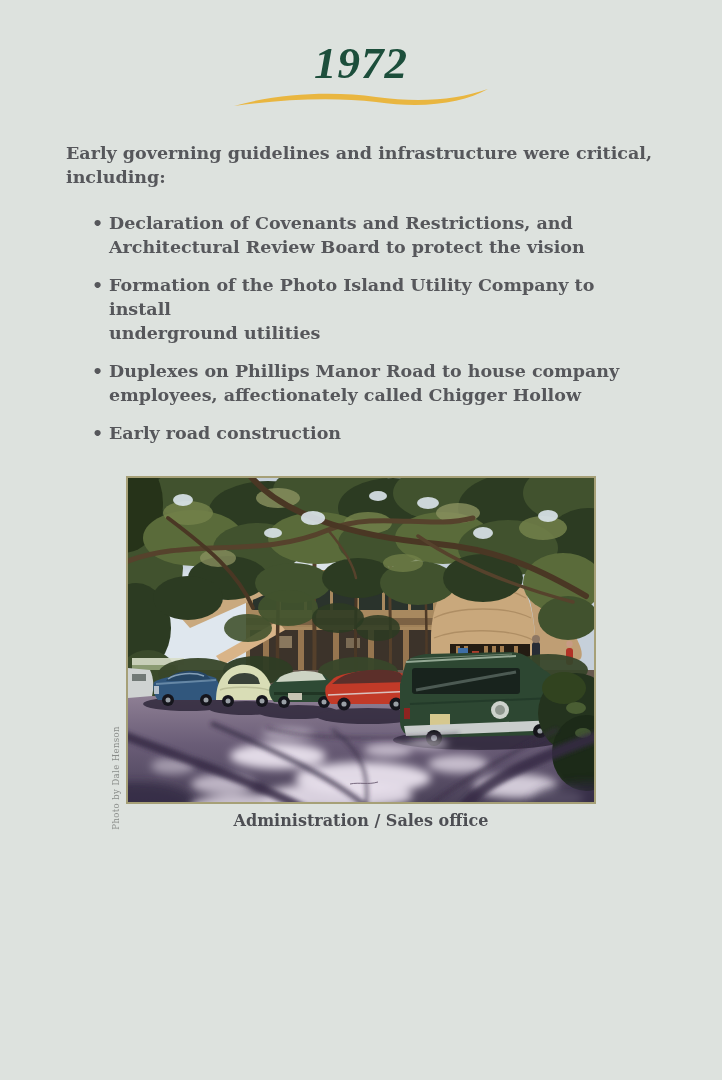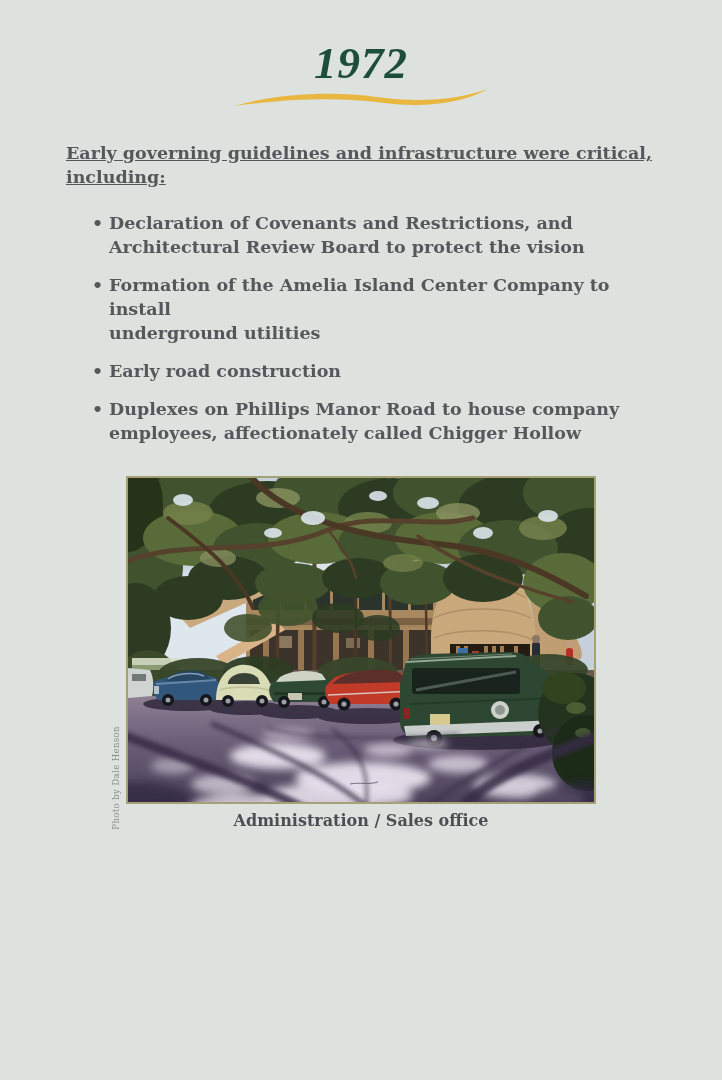--- a/index.html
+++ b/index.html
@@ -29,21 +29,20 @@
   }
   .swoosh{display:block;margin:1px auto 0;}
   .swoosh path{fill:var(--swoosh-gold);}
   .content{padding:0 60px 0 66px;}
   .intro{
     margin:33px 0 0;
     font-size:17.5px;line-height:24px;
     color:var(--body-text);
     font-weight:bold;
     white-space:pre-line;
-    text-decoration:underline;
   }
   ul.bullets{
     list-style:none;margin:22px 0 0;padding:0 0 0 26px;
     max-width:565px;
   }
   ul.bullets li{
     position:relative;padding-left:17px;
     font-size:17.5px;line-height:24px;
     color:var(--body-text);
     font-weight:bold;
@@ -84,25 +83,25 @@
     <path d="M2,18 C48,5 102,3 144,9 C188,15 224,12 256,1 C231,15 192,21 144,14 C103,9 50,11 2,18 Z"></path>
   </svg>
 
   <div class="content">
     <p class="intro">Early governing guidelines and infrastructure were critical,
 including:</p>
 
     <ul class="bullets">
       <li>Declaration of Covenants and Restrictions, and
 Architectural Review Board to protect the vision</li>
-      <li>Formation of the Amelia Island Center Company to install
+      <li>Formation of the Photo Island Utility Company to install
 underground utilities</li>
-      <li>Early road construction</li>
       <li>Duplexes on Phillips Manor Road to house company
 employees, affectionately called Chigger Hollow</li>
+      <li>Early road construction</li>
     </ul>
   </div>
 
   <figure class="photo-block">
     <div class="photo-credit">Photo by Dale Henson</div>
 
     <div class="photo-frame">
       <svg width="466" height="324" viewBox="0 0 466 324" preserveAspectRatio="none" aria-hidden="true">
         <defs>
           <linearGradient id="pav" x1="0" y1="0" x2="0" y2="1">

